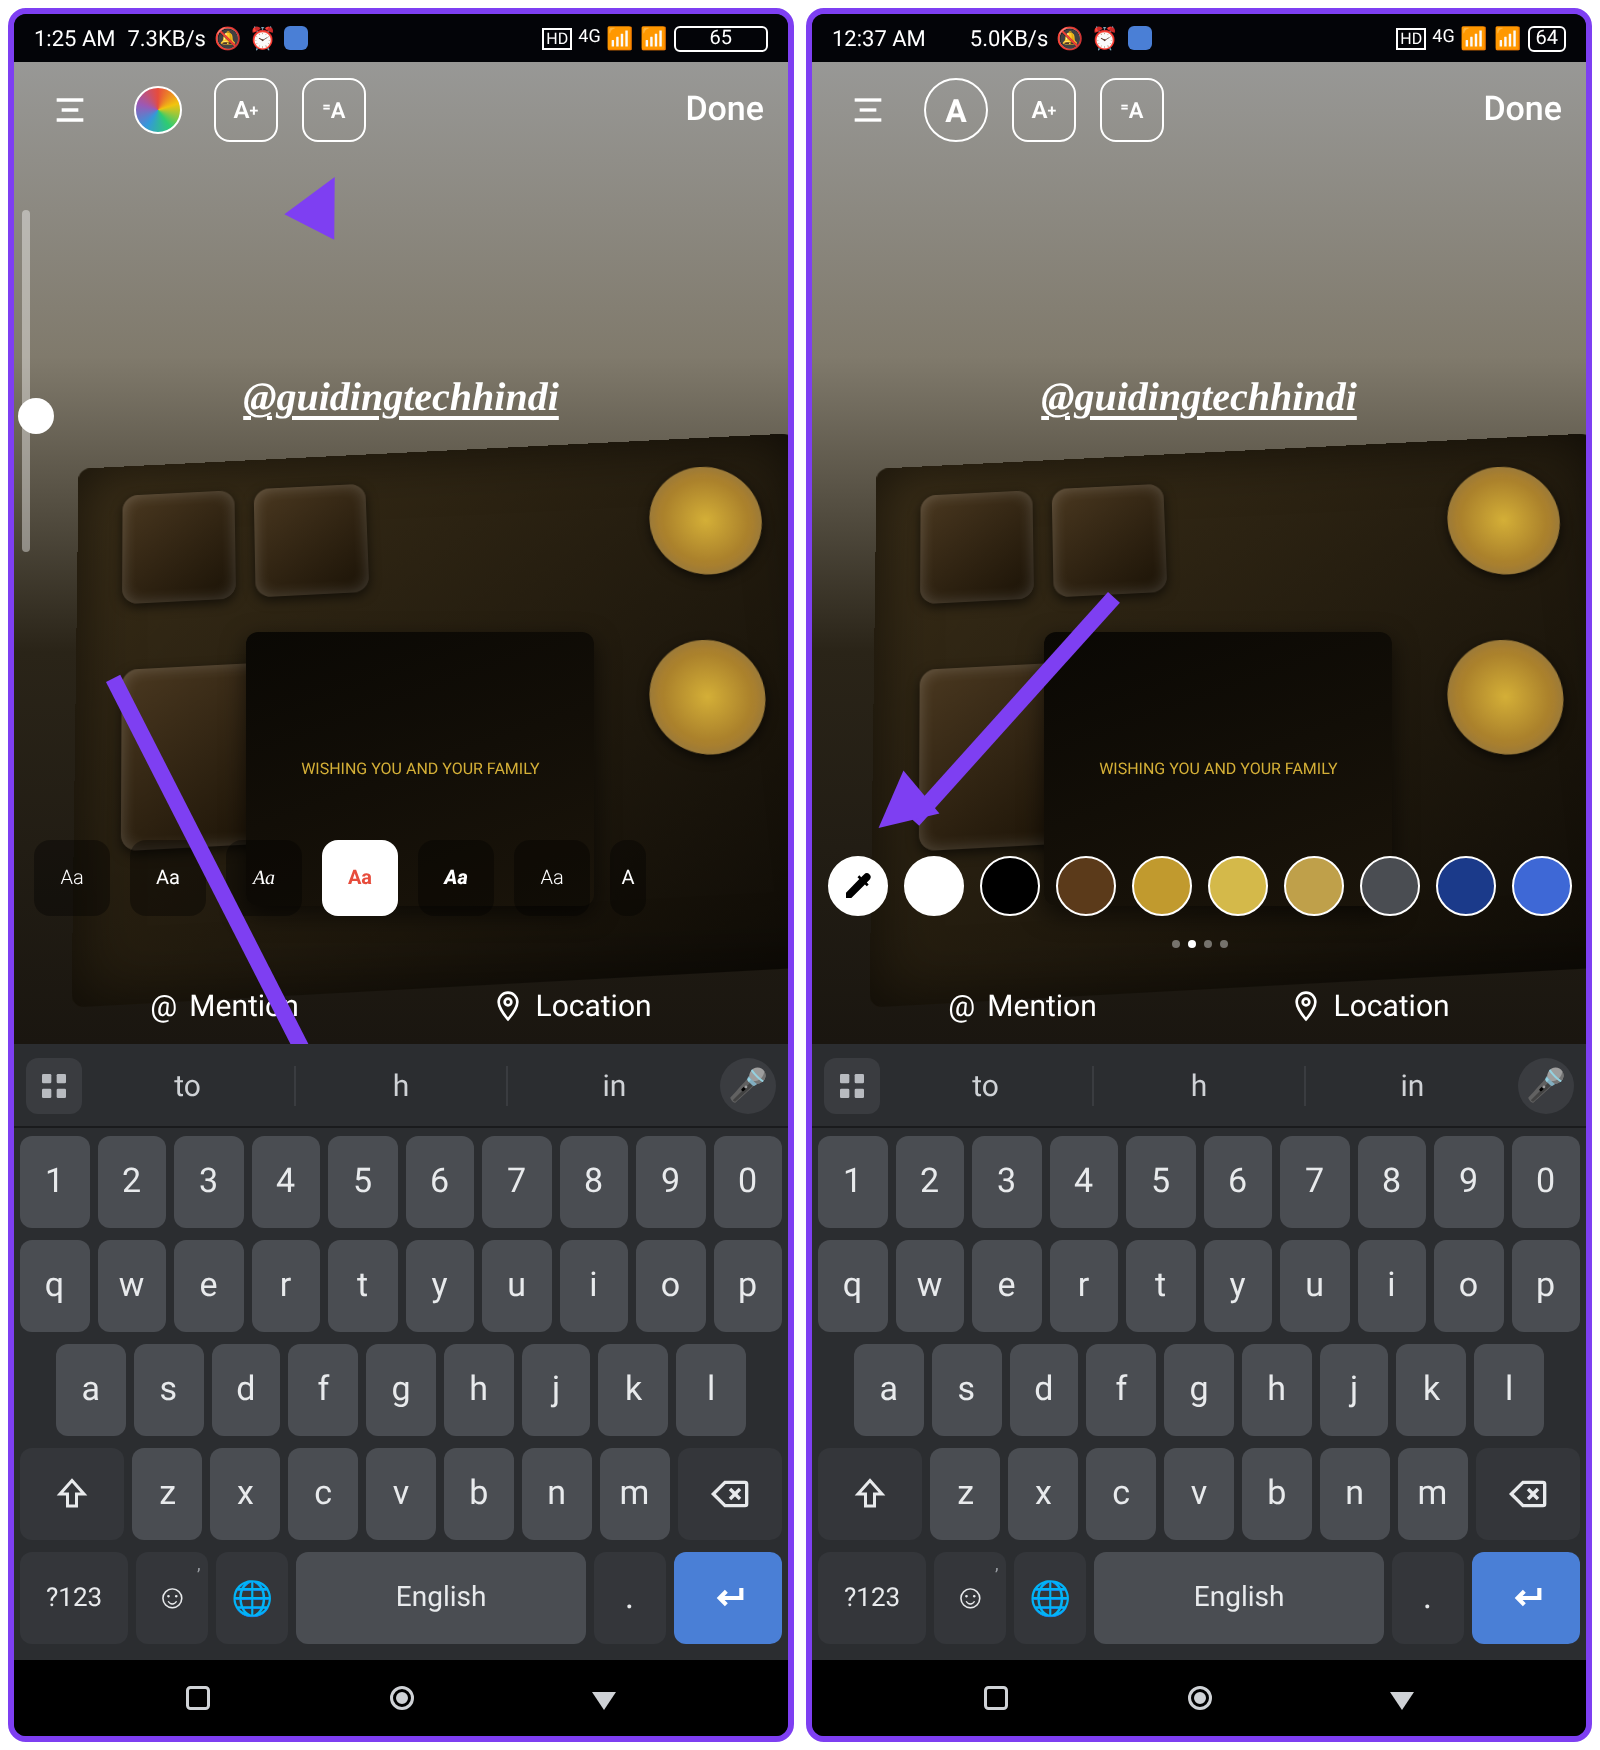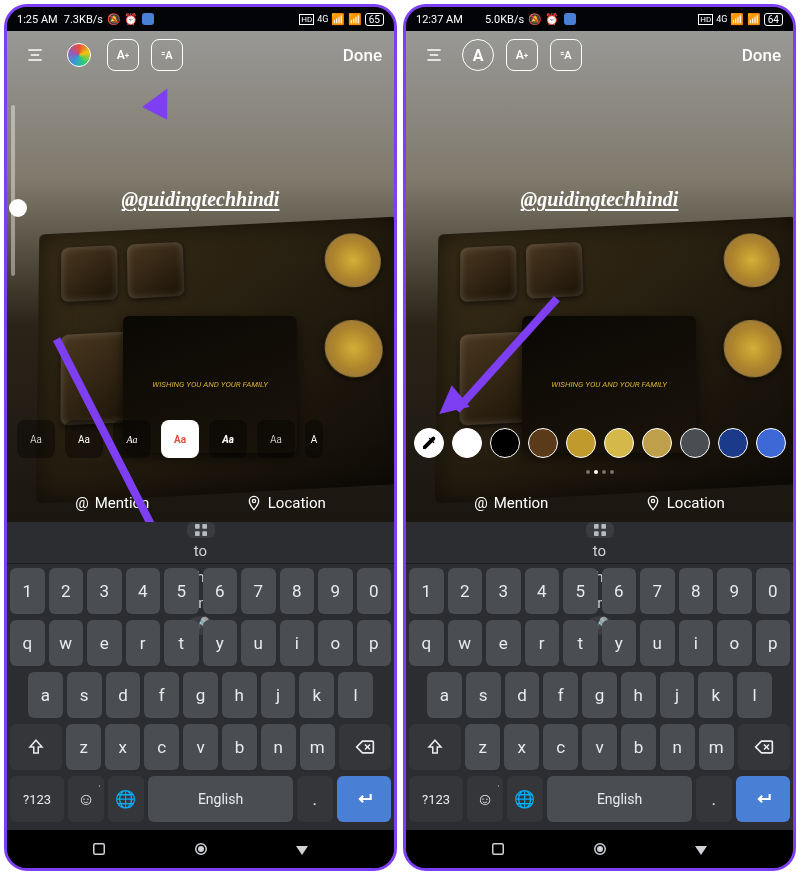--- a/index.html
+++ b/index.html
@@ -1,27 +1,27 @@
 <!DOCTYPE html>
 <html><head>
 <meta charset="utf-8">
 <style>
   * { box-sizing: border-box; margin: 0; padding: 0; }
   body { background: #fff; font-family: -apple-system, Roboto, sans-serif; width: 800px; height: 875px; display: flex; gap: 6px; padding: 4px; }
-  .phone { flex: 1; border: 3px solid #7e3ff2; border-radius: 23px; overflow: hidden; position: relative; background: #0f172a; display: flex; flex-direction: column; }
+  .phone { flex: 1; border: 3px solid #7e3ff2; border-radius: 9px; overflow: hidden; position: relative; background: #0f172a; display: flex; flex-direction: column; }
   .status-bar { height: 24px; display: flex; align-items: center; padding: 0 10px; color: #fff; font-size: 11px; background: rgba(0,0,0,0.8); justify-content: space-between; }
   .status-left { display:flex; align-items:center; gap:4px; }
   .status-right { display:flex; align-items:center; gap:3px; }
   .status-icon { display:inline-flex; }
   .story-area { flex: 1; position: relative; background: linear-gradient(180deg, #989896 0%, #807a6c 30%, #2a2418 60%, #1a1610 100%); overflow:hidden; }
   .chocolate-box { position:absolute; left:8%; right:-5%; top:38%; height:55%; background: linear-gradient(145deg,#3a2e18,#0e0b06); border-radius:6px; transform:perspective(400px) rotateX(8deg) rotateZ(-3deg); box-shadow: inset 0 0 30px rgba(0,0,0,0.6); }
   .choc-row { position:absolute; display:flex; gap:10px; }
   .choc { width:58px; height:58px; background:radial-gradient(circle,#d4af37 0%, #a67c2a 60%, #5a4214 100%); border-radius:50%; box-shadow:0 2px 6px rgba(0,0,0,.6), inset 0 0 8px rgba(255,255,255,.2); }
   .choc.sq { border-radius:8px; background:linear-gradient(145deg,#4a3820,#1a1206); }
-  .box-card { position:absolute; left:30%; top:58%; width:45%; height:28%; background:linear-gradient(160deg,#0a0804,#1a140a); border-radius:6px; display:flex; align-items:center; justify-content:center; color:#d4af37; font-size:8px; font-style:italic; box-shadow:0 4px 12px rgba(0,0,0,.6); }
+  .box-card { position:absolute; left:30%; top:58%; width:45%; height:28%; background:linear-gradient(160deg,#0a0804,#1a140a); border-radius:6px; display:flex; align-items:center; justify-content:center; color:#d4af37; font-size:8px; box-shadow:0 4px 12px rgba(0,0,0,.6); }
   .top-controls { position: absolute; top: 8px; left: 0; right: 0; display: flex; align-items: center; padding: 0 12px; gap: 12px; }
   .top-controls .spacer { flex:1; }
   .icon-btn { width: 32px; height: 32px; border-radius: 8px; display:flex; align-items:center; justify-content:center; color:#fff; }
   .icon-btn.outlined { border:1.5px solid #fff; }
   .icon-btn.round { border-radius:50%; }
   .color-wheel { width:24px; height:24px; border-radius:50%; background: conic-gradient(#e74c3c,#f1c40f,#2ecc71,#3498db,#9b59b6,#e74c3c); border:1.5px solid #fff; }
   .done-btn { color:#fff; font-size:17px; font-weight:500; }
   .mention-text { position:absolute; top:32%; left:50%; transform:translateX(-50%); color:#fff; font-family: Georgia, serif; font-style:italic; font-size:20px; font-weight:600; text-decoration:underline; text-underline-offset:3px; white-space:nowrap; }
   .slider-track { position:absolute; left:4px; top:15%; height:35%; width:4px; background:rgba(255,255,255,.4); border-radius:2px; }
   .slider-thumb { position:absolute; left:-2px; top:55%; width:18px; height:18px; border-radius:50%; background:#fff; }
@@ -35,21 +35,21 @@
   .swatch.eyedrop { background:#fff; display:flex; align-items:center; justify-content:center; }
   .page-dots { position:absolute; bottom:48px; left:50%; transform:translateX(-50%); display:flex; gap:4px; }
   .page-dots span { width:4px; height:4px; border-radius:50%; background:rgba(255,255,255,.4); }
   .page-dots span.active { background:#fff; }
   .suggestion-row { position:absolute; bottom:10px; left:0; right:0; display:flex; justify-content:space-around; padding:0 20px; }
   .suggestion { display:flex; align-items:center; gap:6px; color:#fff; font-size:15px; }
   .arrow-line { position:absolute; background:#7e3ff2; transform-origin:top left; z-index:4; }
   .arrow-head { position:absolute; width:0; height:0; border-left:14px solid transparent; border-right:14px solid transparent; border-bottom:28px solid #7e3ff2; z-index:5; }
   
   .kb { background:#2b2d30; display:flex; flex-direction:column; }
-  .kb-sugg { height:42px; display:flex; align-items:center; padding:0 6px; gap:4px; border-bottom:1px solid #1a1b1d;flex-direction:column; }
+  .kb-sugg { height:42px; display:flex; align-items:center; padding:0 6px; gap:4px; border-bottom:1px solid #1a1b1d; }
   .kb-sugg .app-icon { width:28px; height:28px; border-radius:6px; background:#3a3c40; display:flex; align-items:center; justify-content:center; color:#b8bbc0; }
   .kb-sugg .word { flex:1; text-align:center; color:#cfd2d6; font-size:15px; }
   .kb-sugg .sep { width:1px; height:20px; background:#3a3c40; }
   .kb-rows { padding:4px 3px 2px; }
   .krow { display:flex; gap:4px; margin-bottom:6px; justify-content:center; }
   .key { flex:1; height:46px; background:#4a4d52; border-radius:6px; display:flex; align-items:center; justify-content:center; color:#e8eaec; font-size:17px; position:relative; }
   .key.num { font-size:17px; }
   .key .sup { position:absolute; top:2px; right:4px; font-size:9px; color:#9a9ea4; }
   .key.dark { background:#34363a; }
   .key.wide15 { flex:1.5; }
@@ -68,21 +68,21 @@
       <span style="margin-left:2px;">7.3KB/s</span>
       <span class="status-icon">🔕</span>
       <span class="status-icon">⏰</span>
       <span class="status-icon" style="width:12px;height:12px;background:#4a7fd6;border-radius:3px;"></span>
     </div>
     <div class="status-right">
       <span class="status-icon" style="font-size:8px;border:1px solid #fff;padding:0 1px;">HD</span>
       <span style="font-size:9px;">4G</span>
       <span class="status-icon">📶</span>
       <span class="status-icon">📶</span>
-      <span style="border:1px solid #fff;border-radius:3px;padding:0 3px;font-size:10px;">65</span>
+      <span style="border:1px solid #fff;border-radius:3px;padding:0 17px;font-size:10px;">65</span>
     </div>
   </div>
 
   <div class="story-area">
     <div class="chocolate-box">
       <div class="choc-row" style="top:6%;left:6%;">
           <div class="choc sq"></div>
           <div class="choc sq"></div>
         </div>
       <div class="choc-row" style="top:6%;right:6%;">

